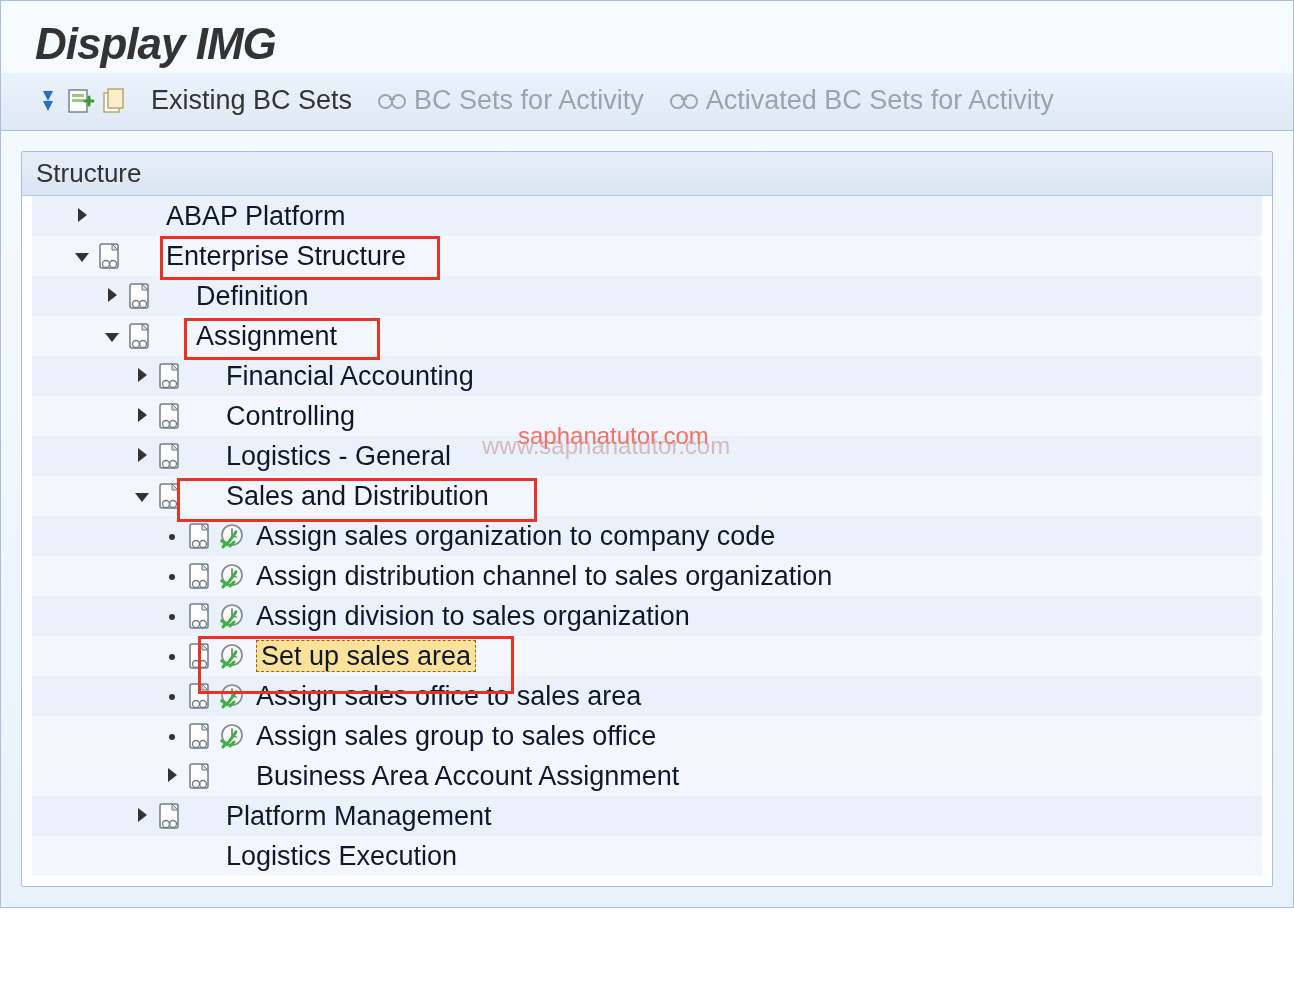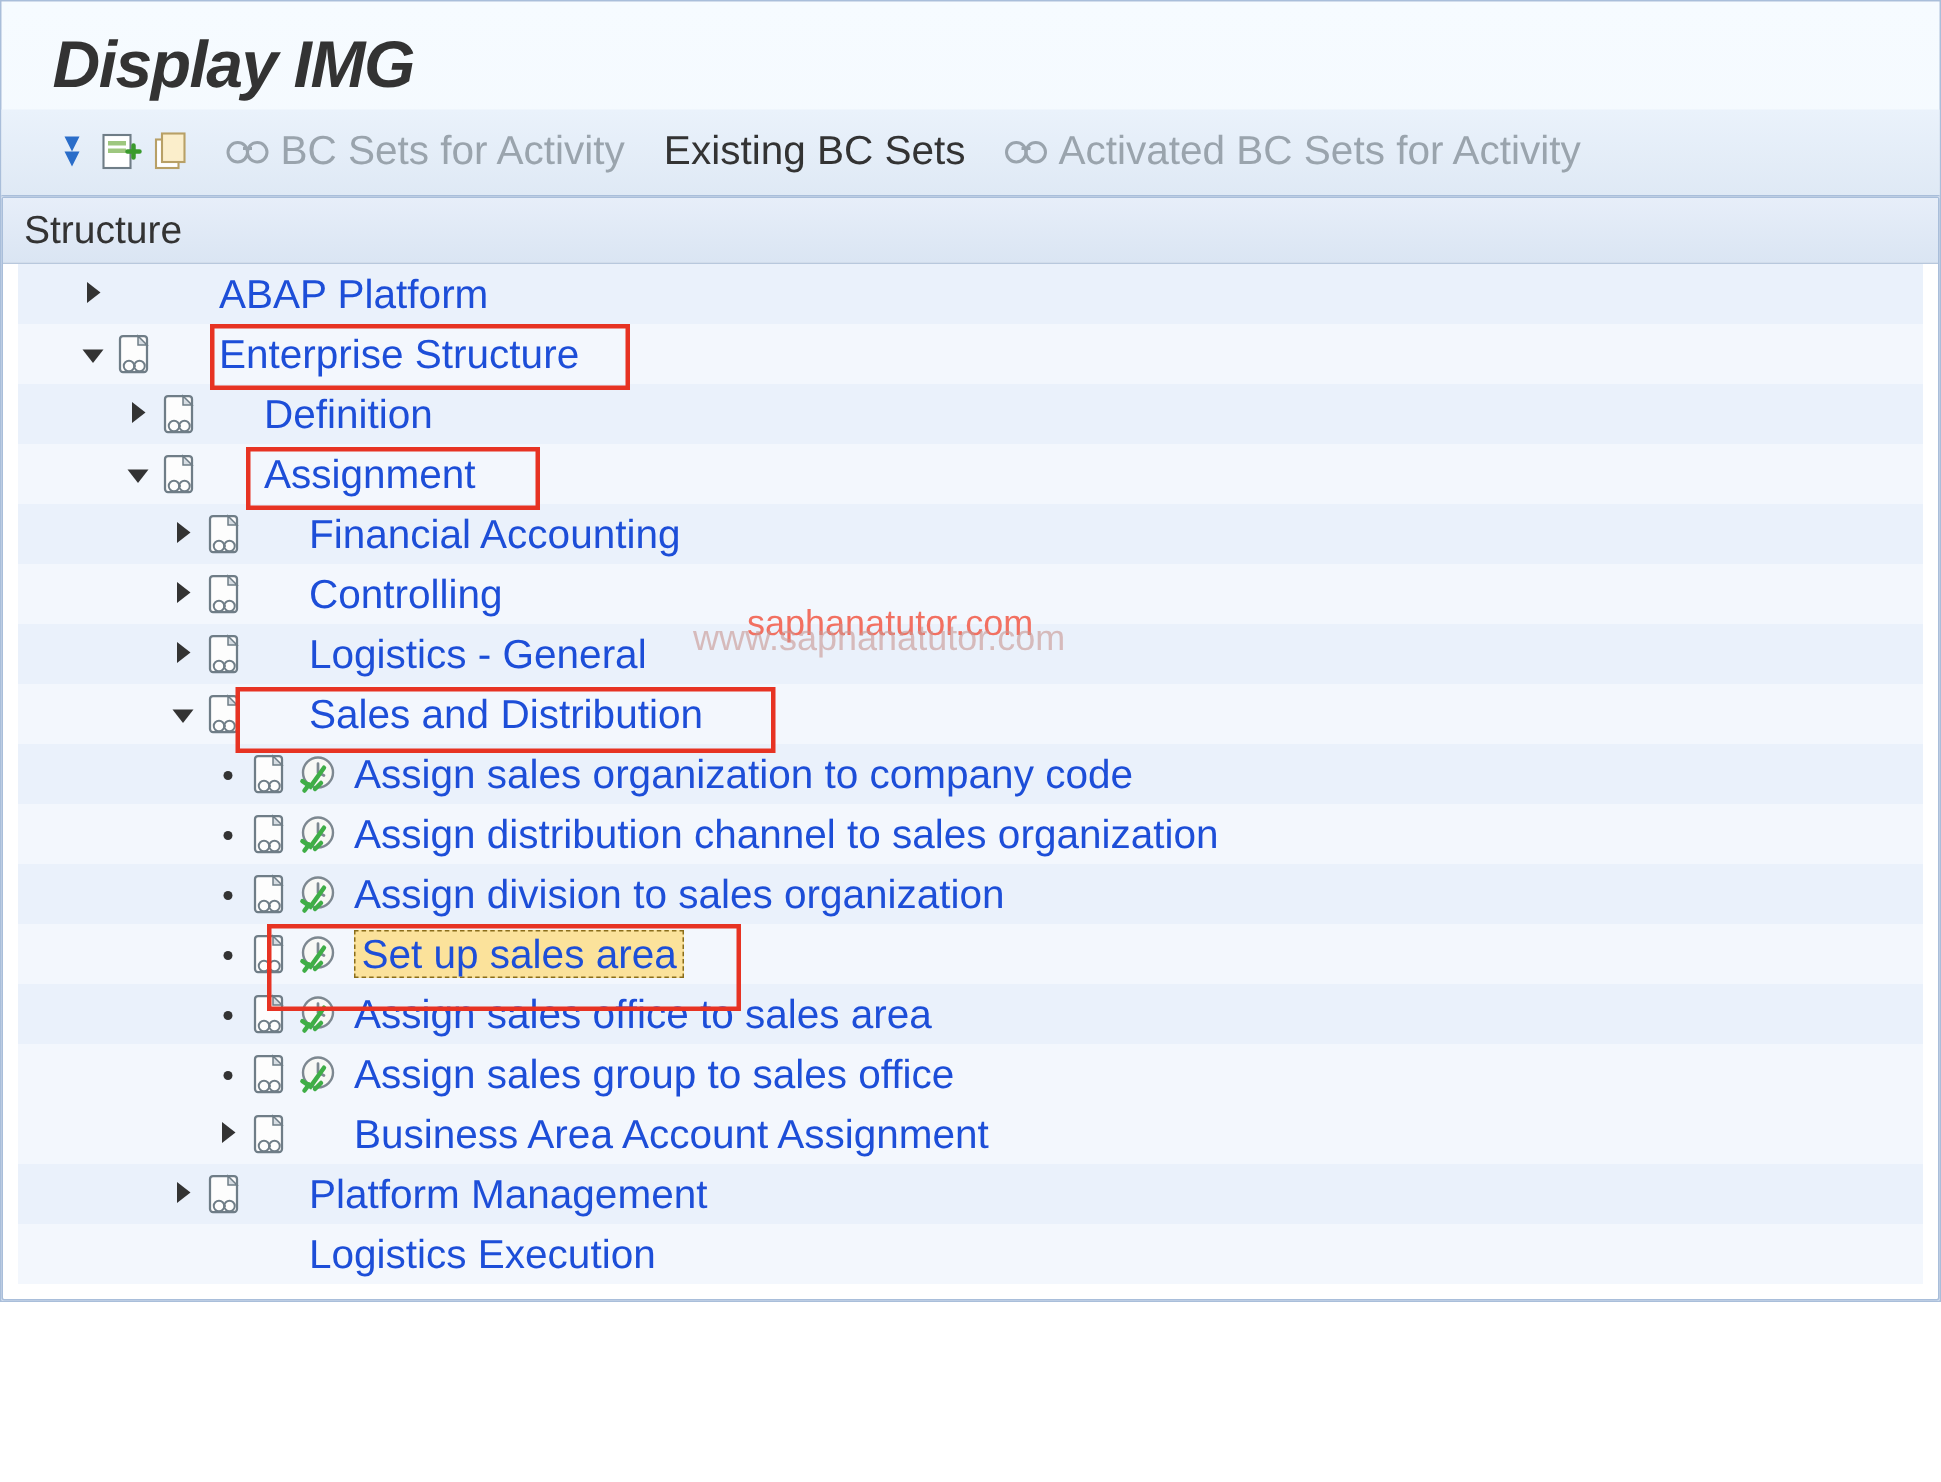--- a/index.html
+++ b/index.html
@@ -10,35 +10,35 @@
   .toolbar { display: flex; align-items: center; gap: 4px; padding: 10px 28px 12px 34px; border-bottom: 1px solid #a9beda; background: linear-gradient(to bottom, #eaf2fb 0, #dfe9f5 100%); }
   .tb-icon { width: 28px; height: 28px; display: inline-flex; align-items: center; justify-content: center; }
   .tb-sep { width: 8px; }
   .tb-btn { font-size: 27px; color: #333; padding: 2px 14px 2px 8px; display: inline-flex; align-items: center; gap: 8px; white-space: nowrap; }
   .tb-btn.disabled { color: #9aa4ad; }
   .glasses { display:inline-block; width:28px; height:18px; position:relative; }
   .glasses::before, .glasses::after { content:""; position:absolute; width:11px; height:11px; border:2px solid currentColor; border-radius:50%; top:2px; }
   .glasses::before { left:0; }
   .glasses::after { right:0; }
   .glasses .bridge { position:absolute; top:6px; left:11px; width:6px; height:0; border-top:2px solid currentColor; }
-  .tree-area { background:#fff; border:1px solid #a9beda; margin: 0; border-radius:2px; }
+  .tree-area { background:#fff; border:1px solid #a9beda; margin: 20px; border-radius:2px; }
   .tree-header { background: linear-gradient(to bottom,#e7eef9,#dae5f3); border-bottom:1px solid #b8c8dd; padding: 6px 14px; font-size:26px; color:#333; }
   .tree { padding: 0 10px 10px 10px; }
   .row { display:flex; align-items:center; height:40px; position:relative; }
   .row.alt0 { background:#eaf1fb; }
   .row.alt1 { background:#f3f7fd; }
   .cell-toggle { width:20px; text-align:center; font-size:18px; color:#333; position:relative; }
   .tri-right::before { content:""; display:inline-block; border-style:solid; border-width:7px 0 7px 9px; border-color:transparent transparent transparent #333; }
   .tri-down::before { content:""; display:inline-block; border-style:solid; border-width:9px 7px 0 7px; border-color:#333 transparent transparent transparent; }
   .bullet::before { content:""; display:inline-block; width:6px; height:6px; background:#333; border-radius:50%; margin-bottom:2px; }
   .icon-slot { width:34px; display:flex; align-items:center; justify-content:center; }
   .icon-slot svg, .tb-icon svg { display:block; }
   .clock-slot { width:34px; display:flex; align-items:center; justify-content:center; }
   .pad { display:inline-block; }
-  .label { font-size:27px; color:#1d4ed8; padding-left:6px; white-space:nowrap; }
+  .label { font-size:27px; color:#0f172a; padding-left:6px; white-space:nowrap; }
   .hit-yellow { background:#fbe29b; border:1px dashed #8a6d1a; padding:0 4px; }
   .redbox { position:absolute; border:3px solid #e73323; pointer-events:none; }
   .watermark { position:absolute; color:#f27061; font-size:24px; font-weight:400; }
   .watermark.ghost { color:rgba(200,150,145,0.6); }
   .tree-wrap { position:relative; }
   svg { overflow:visible; }
 </style>
 </head>
 <body>
 
@@ -91,27 +91,27 @@
         <svg width="28" height="28">
           <use href="#insert-ico"></use>
         </svg>
       </span>
     <span class="tb-icon">
         <svg width="26" height="28">
           <use href="#copy-ico"></use>
         </svg>
       </span>
     <span class="tb-sep"></span>
+    <span class="tb-btn">Existing BC Sets</span>
     <span class="tb-btn disabled">
       <span class="glasses">
           <span class="bridge"></span>
         </span>
       <span>BC Sets for Activity</span>
     </span>
-    <span class="tb-btn">Existing BC Sets</span>
     <span class="tb-btn disabled">
       <span class="glasses">
           <span class="bridge"></span>
         </span>
       <span>Activated BC Sets for Activity</span>
     </span>
   </div>
 
   <div class="tree-area">
     <div class="tree-header">Structure</div>

